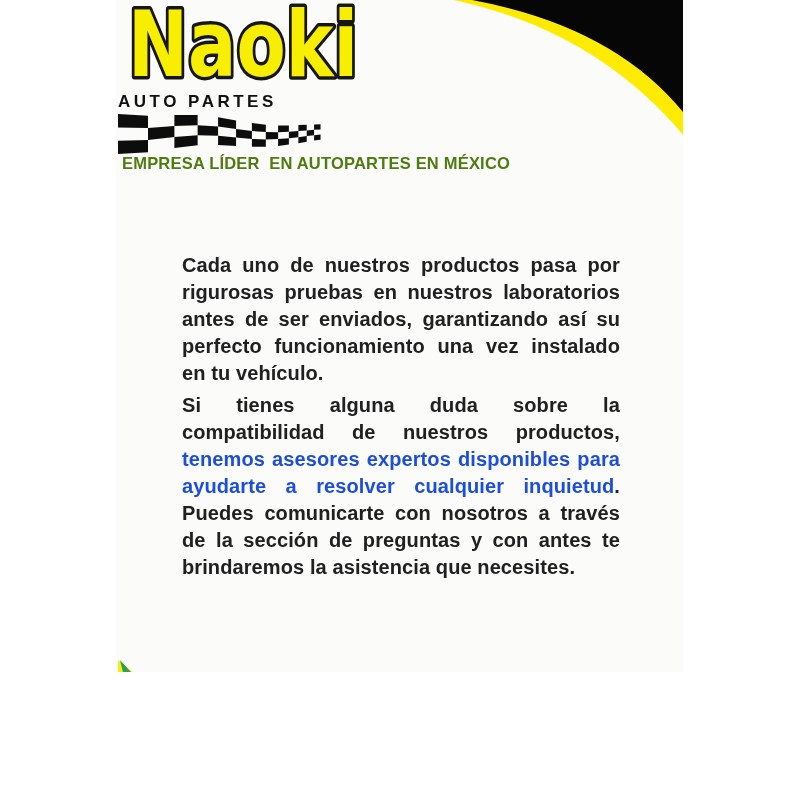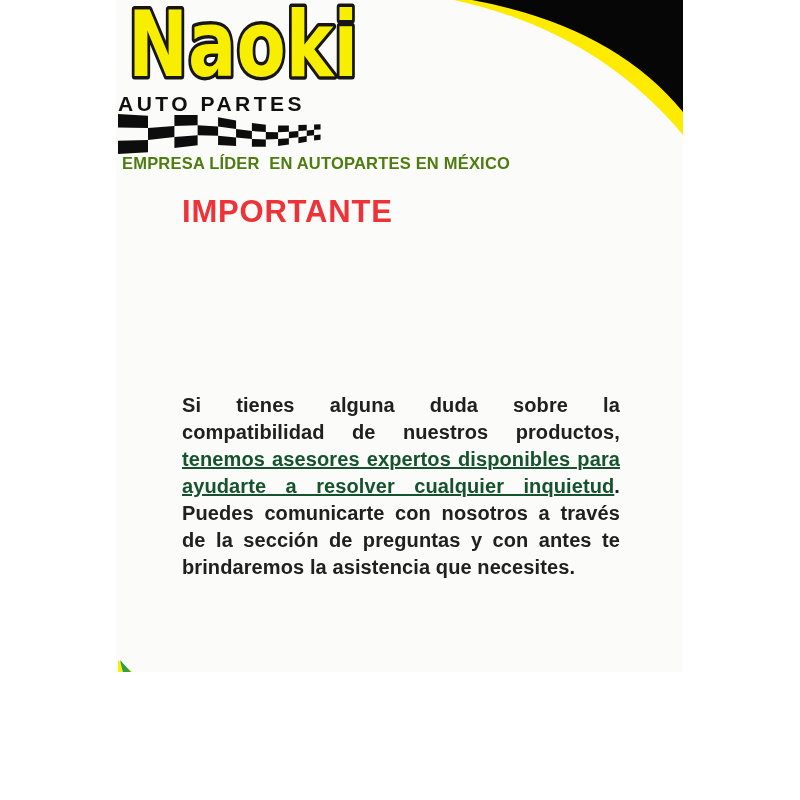--- a/index.html
+++ b/index.html
@@ -5,34 +5,34 @@
   html,body{margin:0;padding:0;background:#ffffff;}
   .canvas{position:relative;width:800px;height:800px;background:#ffffff;overflow:hidden;
           font-family:"Liberation Sans",sans-serif;}
   .sheet{position:absolute;left:116px;top:0;width:567px;height:672px;background:#fbfbf9;overflow:hidden;}
   .decor{position:absolute;left:0;top:0;width:567px;height:800px;pointer-events:none;}
 
   .logo-naoki{position:absolute;left:8px;top:-2px;width:260px;height:98px;}
   .logo-naoki text{font-family:"DejaVu Sans",sans-serif;font-weight:bold;
                    paint-order:stroke;stroke:#161616;stroke-width:7px;stroke-linejoin:round;
                    fill:#f8ee00;font-size:90px;}
-  .logo-subtext{position:absolute;left:2px;top:92px;font-size:21px;font-weight:bold;
+  .logo-subtext{position:absolute;left:2px;top:92px;font-size:17px;font-weight:bold;
                 letter-spacing:3.5px;color:#101010;white-space:nowrap;}
   .flag{position:absolute;left:2px;top:110px;width:240px;height:48px;}
   .tagline{position:absolute;left:6px;top:154px;font-size:16.5px;font-weight:bold;
            color:#4d7c0f;letter-spacing:0.2px;white-space:pre;}
 
   .main-col{position:absolute;left:66px;width:438px;}
   .heading{top:194px;font-size:31px;font-weight:bold;color:#ee3338;letter-spacing:0.8px;margin:0;}
   .para{font-size:20px;line-height:27px;font-weight:bold;color:#202020;
         text-align:justify;margin:0;letter-spacing:0.1px;}
   .p1{top:252px;}
   .p2{top:392px;}
   .p3{top:557px;}
-  .hl{color:#14532d;text-decoration:underline;}
+  .hl{color:#1d4ed8;}
 </style>
 </head>
 <body>
 
 <div class="canvas">
   <div class="sheet">
 
     <svg class="decor" viewBox="0 0 567 800" aria-hidden="true">
       <defs>
         <linearGradient id="gLeft" x1="0" y1="0" x2="0" y2="1">
@@ -88,16 +88,16 @@
           <polygon points="170.8804045427835,21.814212400171442 180.3747559976495,21.12160802028964 180.3747559976495,27.13538603777633 170.8804045427835,28.213268447710664" fill="#0d0d0d"></polygon>
           <polygon points="180.3747559976495,15.107830002802949 188.72978527793154,14.745922433570525 188.72978527793154,20.420655784610982 180.3747559976495,21.12160802028964" fill="#0d0d0d"></polygon>
           <polygon points="180.3747559976495,27.13538603777633 188.72978527793154,26.095389135651438 188.72978527793154,31.770122486691896 180.3747559976495,33.149164055263014" fill="#0d0d0d"></polygon>
           <polygon points="188.72978527793154,20.420655784610982 196.08221104457976,19.844614979671935 196.08221104457976,25.220989024239714 188.72978527793154,26.095389135651438" fill="#0d0d0d"></polygon>
           <polygon points="196.08221104457976,14.46824093510416 202.5523457192302,14.328587917408221 202.5523457192302,19.44240577228004 196.08221104457976,19.844614979671935" fill="#0d0d0d"></polygon>
           <polygon points="196.08221104457976,25.220989024239714 202.5523457192302,24.55622362715186 202.5523457192302,29.670041482023677 196.08221104457976,30.59736306880749" fill="#0d0d0d"></polygon>
         </svg>
       <div class="tagline">EMPRESA LÍDER  EN AUTOPARTES EN MÉXICO</div>
     </div>
 
-    <h1 class="main-col heading" style="position:absolute;">IMPORTANTE</h1>
+    <p class="main-col para p1" style="position:absolute;">Cada uno de nuestros productos pasa por rigurosas pruebas en nuestros laboratorios antes de ser enviados, garantizando así su perfecto funcionamiento una vez instalado en tu vehículo.</p>
     <p class="main-col para p2" style="position:absolute;"><span>Si tienes alguna duda sobre la compatibilidad de nuestros productos, </span><span class="hl">tenemos asesores expertos disponibles para ayudarte a resolver cualquier inquietud</span><span>. Puedes comunicarte con nosotros a través de la sección de preguntas y con antes te brindaremos la asistencia que necesites.</span></p>
   </div>
 </div>
 
 </body></html>

